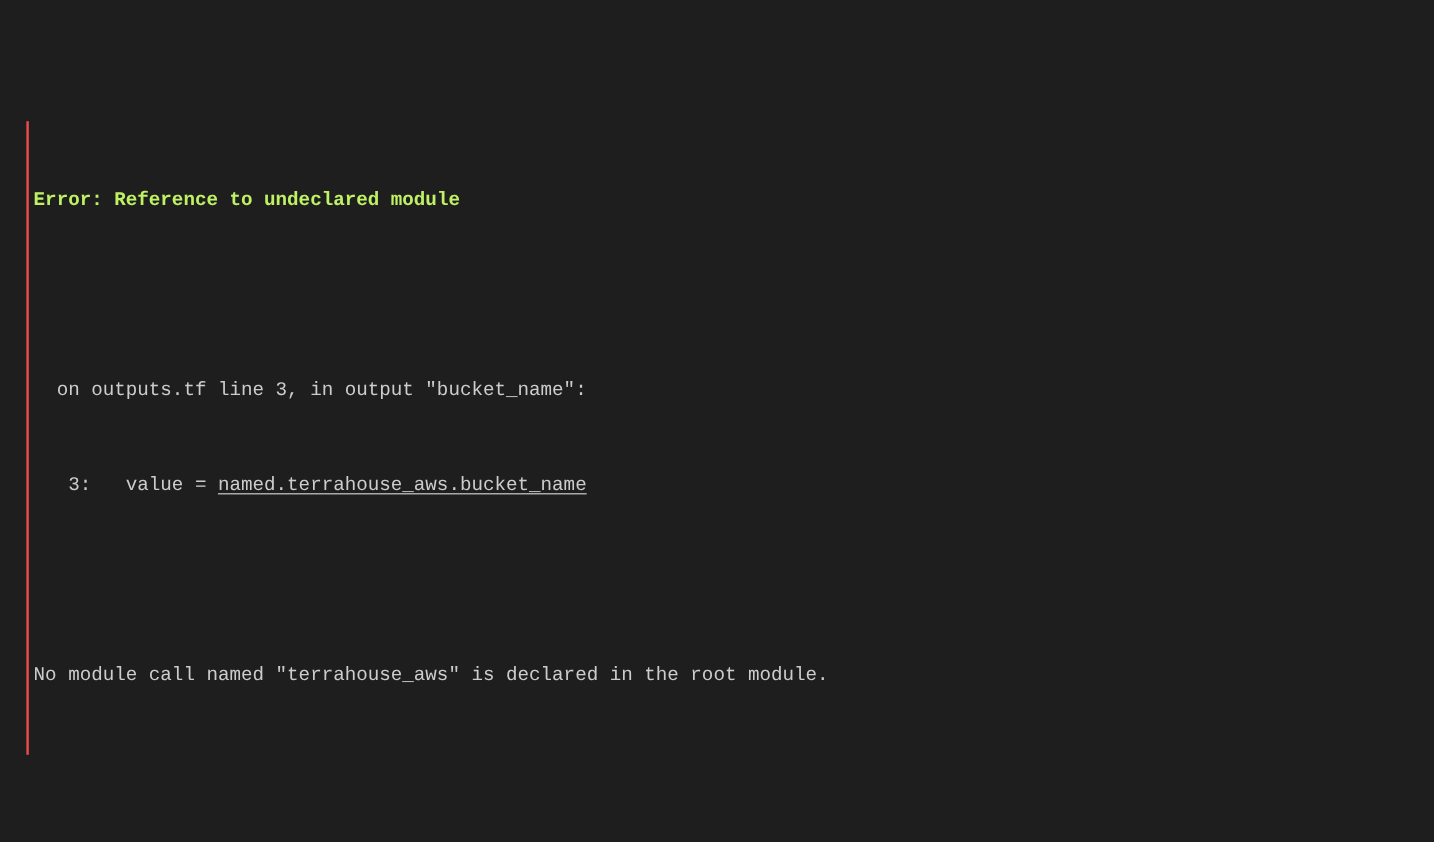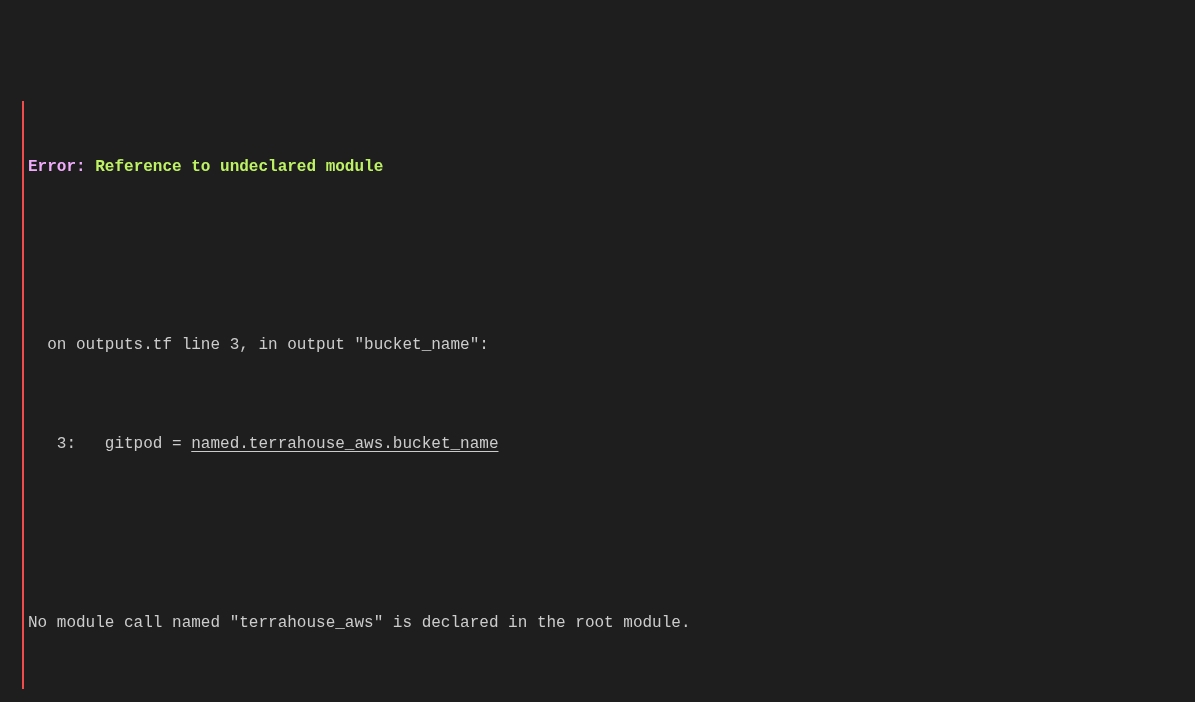--- a/index.html
+++ b/index.html
@@ -35,49 +35,48 @@
     }
     .prompt-command {
       color: #cccccc;
     }
     .error-block {
       border-left: 2px solid #f14c4c;
       padding-left: 4px;
       margin: 18px 0 28px 14px;
     }
     .error-label {
-      color: #f0abfc;
+      color: #bef264;
       font-weight: bold;
     }
     .error-title {
       color: #bef264;
       font-weight: bold;
     }
     .error-body {
       color: #cccccc;
-      margin-top: 20px;
     }
     .underlined {
       text-decoration: underline;
       text-underline-offset: 3px;
     }
     .line {
       display: block;
     }
   </style>
 </head>
 <body>
 
 <div class="terminal">
 
   <div class="error-block">
     <div class="line"><span class="error-label">Error:</span> <span class="error-title">Reference to undeclared module</span></div>
     <div class="line"> </div>
     <div class="line error-body">  on outputs.tf line 3, in output "bucket_name":</div>
-    <div class="line error-body"><span>   3:   gitpod = </span><span class="underlined">named.terrahouse_aws.bucket_name</span></div>
+    <div class="line error-body"><span>   3:   value = </span><span class="underlined">named.terrahouse_aws.bucket_name</span></div>
     <div class="line"> </div>
     <div class="line error-body">No module call named "terrahouse_aws" is declared in the root module.</div>
   </div>
 
   
 
   
 </div>
 
 </body></html>

